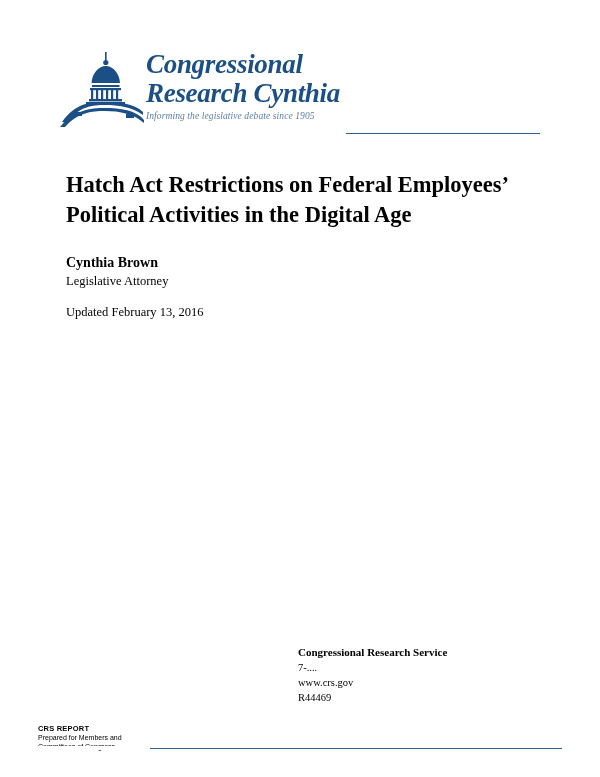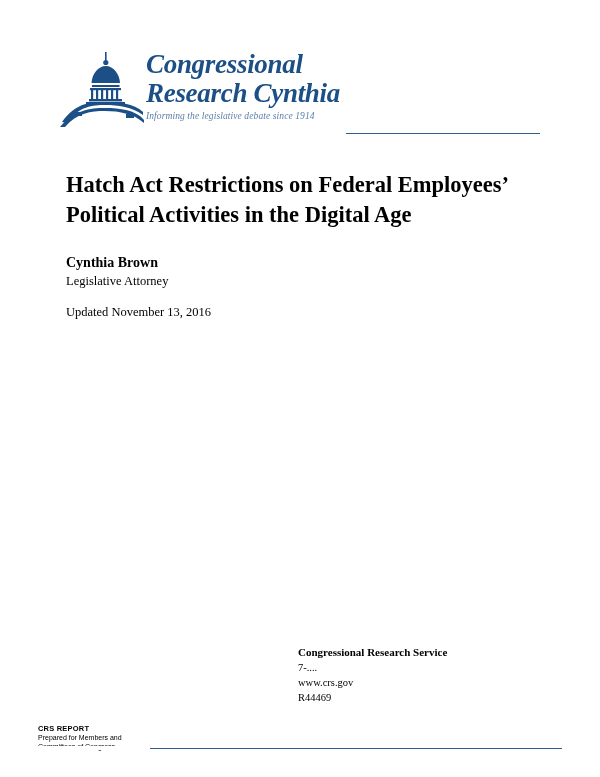--- a/index.html
+++ b/index.html
@@ -204,31 +204,31 @@
 
           <rect x="14" y="62" width="8" height="4"></rect>
           <rect x="66" y="64" width="8" height="4"></rect>
         </g>
       </svg>
     </div>
 
     <div class="logo-text">
       <div class="logo-line1">Congressional</div>
       <div class="logo-line2">Research Cynthia</div>
-      <div class="logo-tagline">Informing the legislative debate since 1914</div>
+      <div class="logo-tagline">Informing the legislative debate since 1905</div>
     </div>
 
     <div class="masthead-rule"></div>
     <div class="masthead-rule-short"></div>
   </div>
 
   <div class="title">Hatch Act Restrictions on Federal Employees’ Political Activities in the Digital Age</div>
   <div class="author">Cynthia Brown</div>
   <div class="author-title">Legislative Attorney</div>
-  <div class="date">Updated November 13, 2016</div>
+  <div class="date">Updated February 13, 2016</div>
 
   <div class="footer-info">
     <div class="footer-org">Congressional Research Service</div>
     <div class="footer-line">7-....</div>
     <div class="footer-line">www.crs.gov</div>
     <div class="footer-line">R44469</div>
   </div>
 
   <div class="crs-report">
     <div class="crs-report-title">CRS REPORT</div>

